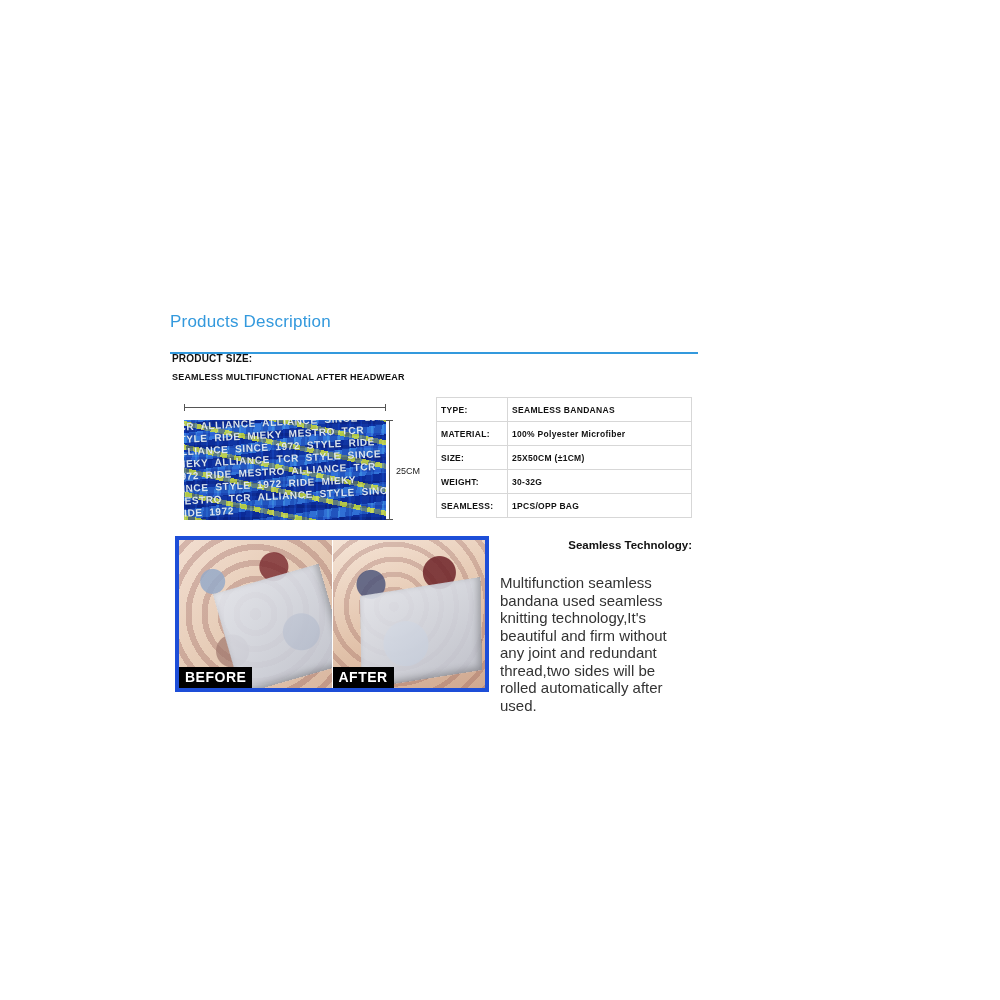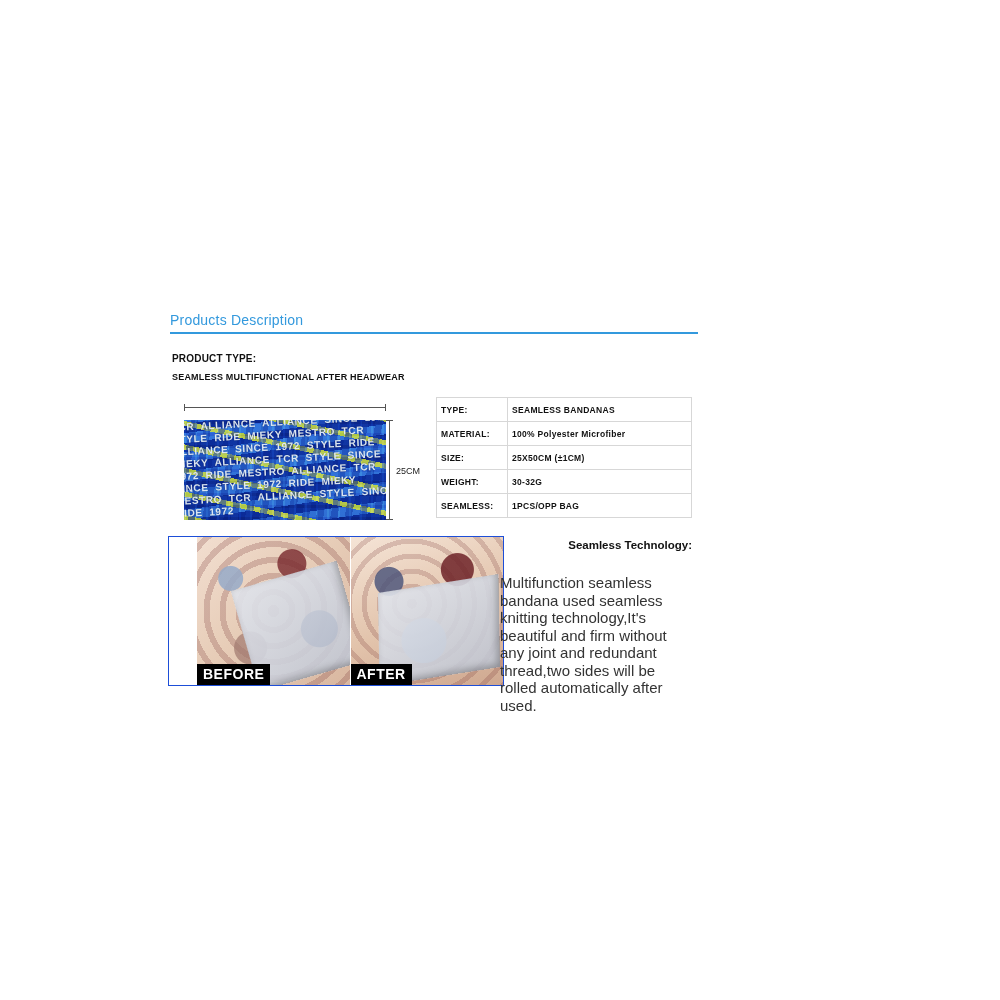--- a/index.html
+++ b/index.html
@@ -20,25 +20,25 @@
   }
 
   
   .section-head {
     position: absolute;
     left: 170px;
     top: 312px;
     width: 528px;
   }
   .section-title {
-    font-size: 14px;
+    font-size: 17px;
     color: #3399dd;
     font-family: "Liberation Sans", sans-serif;
     letter-spacing: 0.2px;
-    padding-bottom: 4px;
+    padding-bottom: 20px;
   }
   .section-rule {
     height: 2px;
     background: #3399dd;
     width: 100%;
   }
 
   
   .prod-type {
     position: absolute;
@@ -181,28 +181,27 @@
     padding: 5px 4px;
     letter-spacing: 0.3px;
     font-family: "Liberation Sans", sans-serif;
     height: 13px;
   }
   .spec-table td.k { width: 62px; }
 
   
   .photos {
     position: absolute;
-    left: 168px;
+    left: 175px;
     top: 536px;
     width: 306px;
     height: 148px;
-    border: 1px solid #1d4ed8;
+    border: 4px solid #1d4ed8;
     background: #fff;
     display: flex;
-    padding-left: 28px;
   }
   .photo {
     position: relative;
     width: 50%;
     height: 100%;
     overflow: hidden;
     border-right: 1px solid #fff;
   }
   .photo:last-child { border-right: none; }
   .paisley {
@@ -278,21 +277,21 @@
 <body>
 
 <div id="page">
 
   <div class="section-head">
     <div class="section-title">Products Description</div>
     <div class="section-rule"></div>
   </div>
 
   <div class="prod-type">
-    <div class="prod-type-label">PRODUCT TYPE:</div>
+    <div class="prod-type-label">PRODUCT SIZE:</div>
     <div class="prod-type-value">SEAMLESS MULTIFUNCTIONAL AFTER HEADWEAR</div>
   </div>
 
   <div class="diagram">
     <div class="dim-top-label">50CM</div>
     <div class="dim-top-line"></div>
     <div class="dim-right-label">25CM</div>
     <div class="dim-right-line"></div>
     <div class="bandana-img">
       <div class="layer-a"></div>

